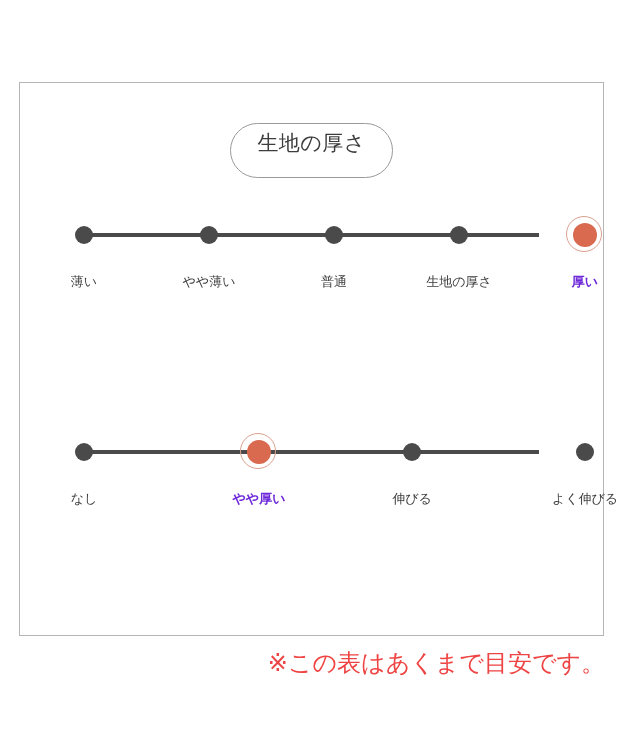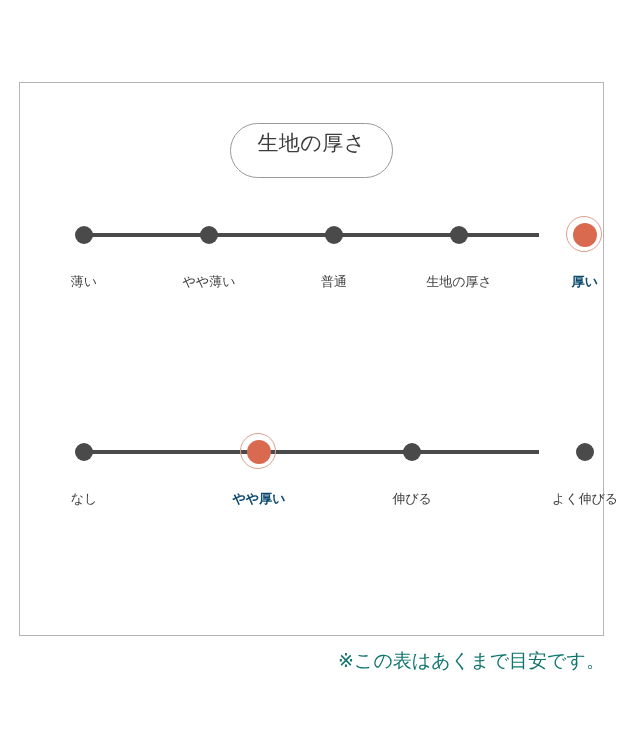--- a/index.html
+++ b/index.html
@@ -113,31 +113,31 @@
     position: absolute;
     top: 8px;
     transform: translateX(-50%);
     font-size: 13px;
     line-height: 1.3;
     color: #3d3d3d;
     white-space: nowrap;
   }
   .lbl.active {
     font-weight: bold;
-    color: #0c4a6e;
+    color: #6d28d9;
   }
 
   
   .footnote {
     position: absolute;
     right: 20px;
     top: 648px;
-    font-size: 19px;
+    font-size: 24px;
     line-height: 1.3;
-    color: #0f766e;
+    color: #ef4444;
     white-space: nowrap;
   }
 </style>
 </head>
 <body>
 
 <div class="card">
 
   <div class="section thickness">
     <div class="pill-wrap">

